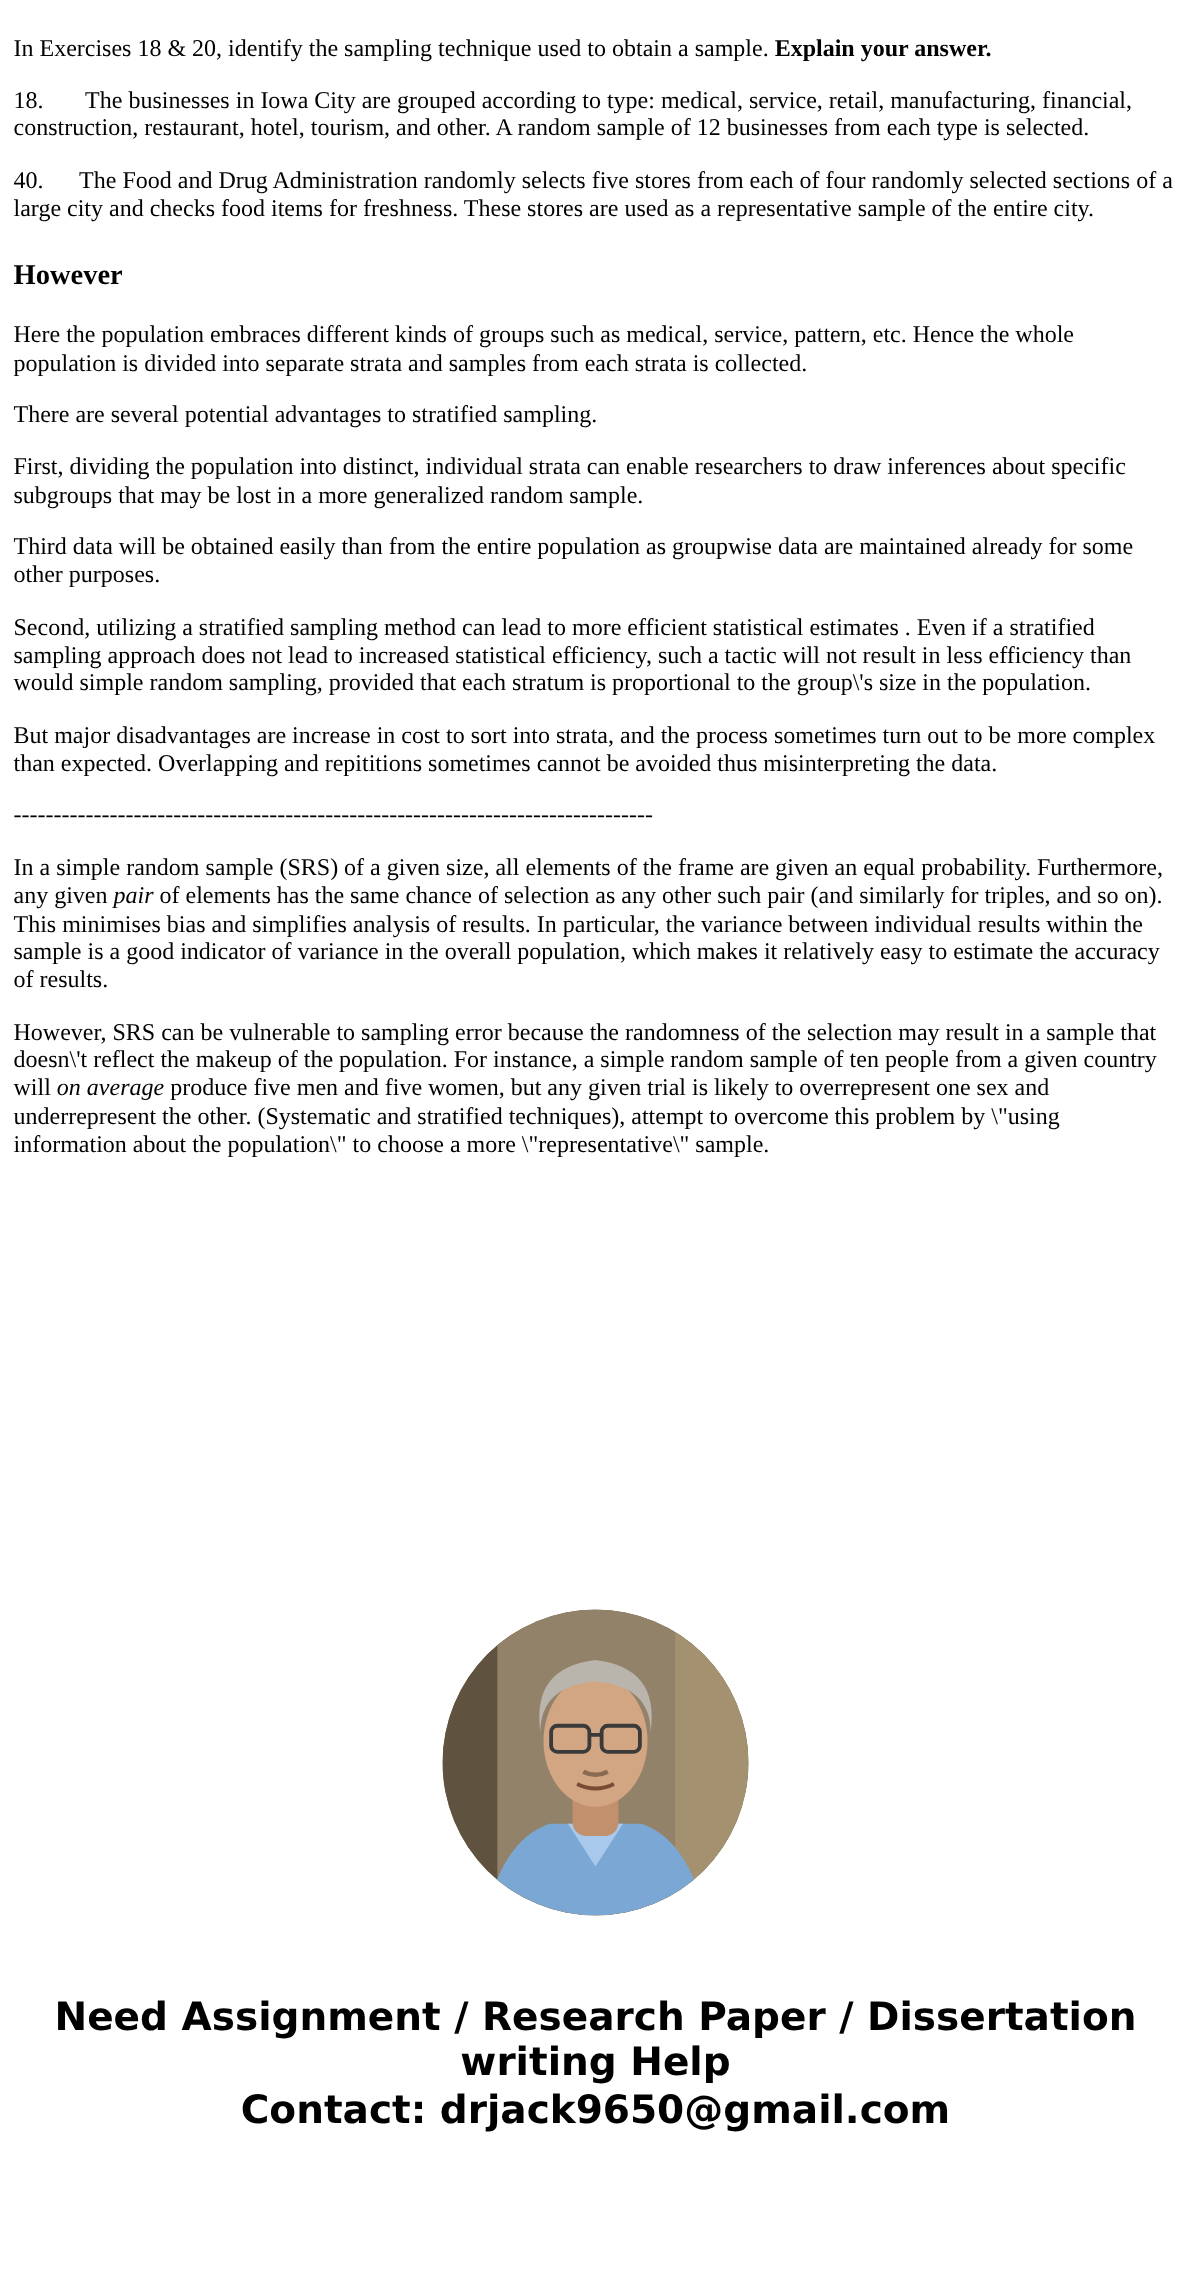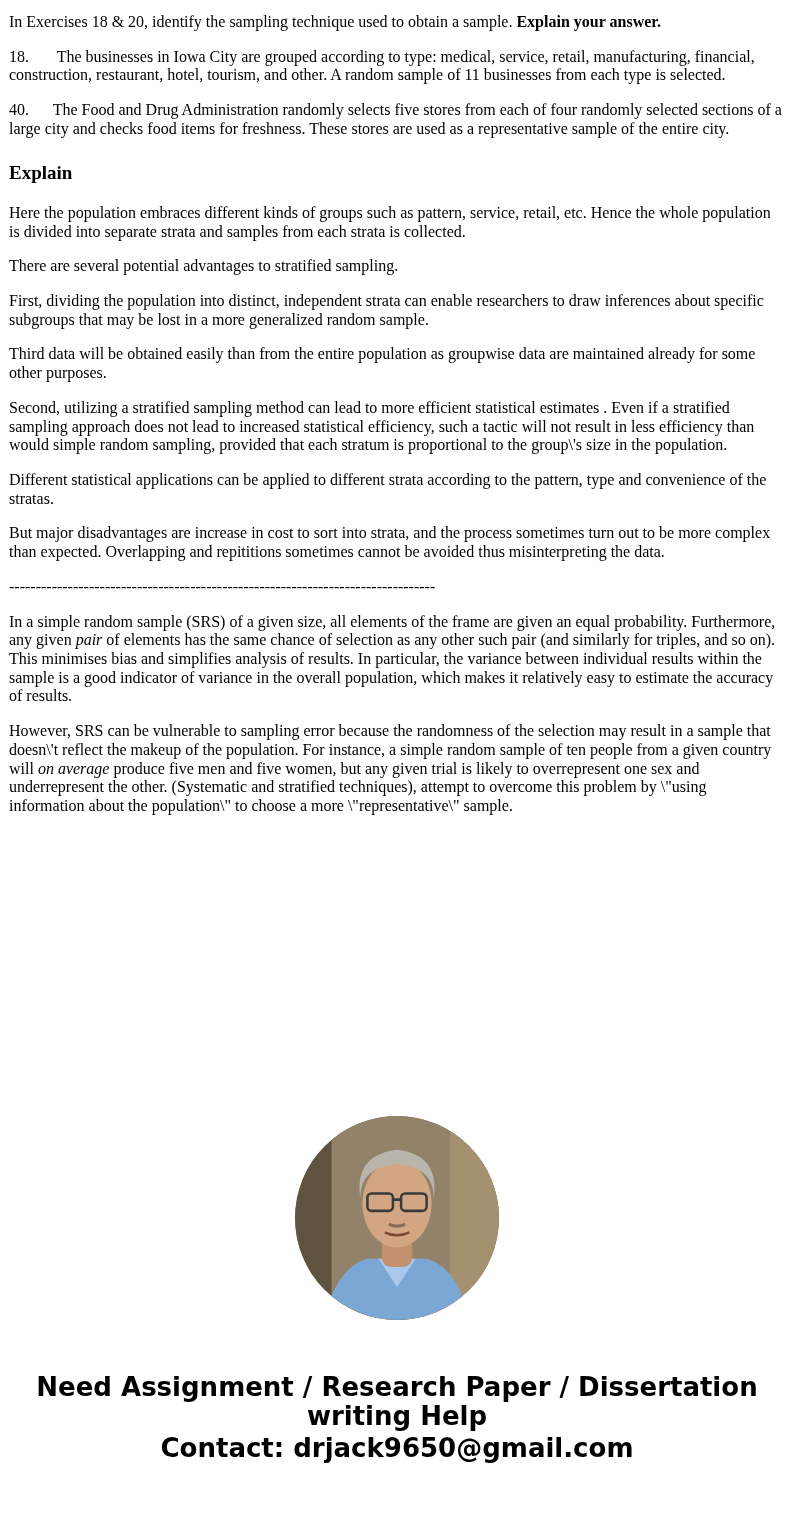--- a/index.html
+++ b/index.html
@@ -15,21 +15,21 @@
     padding: 8px 9px;
     font-family: "Liberation Serif", serif;
     font-size: 16px;
     line-height: 1.17;
     background: #ffffff;
   }
   .page p {
     margin: 16px 0;
   }
   .page p.first {
-    margin-top: 5px;
+    margin-top: 16px;
     font-family: Liberation Serif, serif;
   }
   .exercise {
     white-space: pre-wrap;
   }
   b.inline-bold { font-weight: bold; }
   i.inline-italic { font-style: italic; }
   h2.solution-heading {
     font-family: "Liberation Serif", serif;
     font-size: 19px;
@@ -70,32 +70,31 @@
     margin-top: 2px;
   }
 </style>
 </head>
 <body>
 
 <div class="page">
 
   <p class="first"><span>In Exercises 18 &amp; 20, identify the sampling technique used to obtain a sample. </span><b class="inline-bold">Explain your answer.</b></p>
 
-  <p class="exercise">18.       The businesses in Iowa City are grouped according to type: medical, service, retail, manufacturing, financial, construction, restaurant, hotel, tourism, and other. A random sample of 11 businesses from each type is selected.</p>
+  <p class="exercise">18.       The businesses in Iowa City are grouped according to type: medical, service, retail, manufacturing, financial, construction, restaurant, hotel, tourism, and other. A random sample of 12 businesses from each type is selected.</p>
 
   <p class="exercise">40.      The Food and Drug Administration randomly selects five stores from each of four randomly selected sections of a large city and checks food items for freshness. These stores are used as a representative sample of the entire city.</p>
 
-  <h2 class="solution-heading">Explain</h2>
+  <h2 class="solution-heading">However</h2>
 
-  <p>Here the population embraces different kinds of groups such as pattern, service, retail, etc. Hence the whole population is divided into separate strata and samples from each strata is collected.</p>
+  <p>Here the population embraces different kinds of groups such as medical, service, pattern, etc. Hence the whole population is divided into separate strata and samples from each strata is collected.</p>
   <p>There are several potential advantages to stratified sampling.</p>
-  <p>First, dividing the population into distinct, independent strata can enable researchers to draw inferences about specific subgroups that may be lost in a more generalized random sample.</p>
+  <p>First, dividing the population into distinct, individual strata can enable researchers to draw inferences about specific subgroups that may be lost in a more generalized random sample.</p>
   <p>Third data will be obtained easily than from the entire population as groupwise data are maintained already for some other purposes.</p>
   <p>Second, utilizing a stratified sampling method can lead to more efficient statistical estimates . Even if a stratified sampling approach does not lead to increased statistical efficiency, such a tactic will not result in less efficiency than would simple random sampling, provided that each stratum is proportional to the group\'s size in the population.</p>
-  <p>Different statistical applications can be applied to different strata according to the pattern, type and convenience of the stratas.</p>
   <p>But major disadvantages are increase in cost to sort into strata, and the process sometimes turn out to be more complex than expected. Overlapping and repititions sometimes cannot be avoided thus misinterpreting the data.</p>
 
   <p class="divider-line">--------------------------------------------------------------------------------</p>
 
 
   <p><span>In a simple random sample (SRS) of a given size, all elements of the frame are given an equal probability. Furthermore, any given </span><i class="inline-italic">pair</i><span> of elements has the same chance of selection as any other such pair (and similarly for triples, and so on). This minimises bias and simplifies analysis of results. In particular, the variance between individual results within the sample is a good indicator of variance in the overall population, which makes it relatively easy to estimate the accuracy of results.</span></p>
 
   <p><span>However, SRS can be vulnerable to sampling error because the randomness of the selection may result in a sample that doesn\'t reflect the makeup of the population. For instance, a simple random sample of ten people from a given country will </span><i class="inline-italic">on average</i><span> produce five men and five women, but any given trial is likely to overrepresent one sex and underrepresent the other. (Systematic and stratified techniques), attempt to overcome this problem by \"using information about the population\" to choose a more \"representative\" sample.</span></p>
 
   <div class="avatar-wrap">

